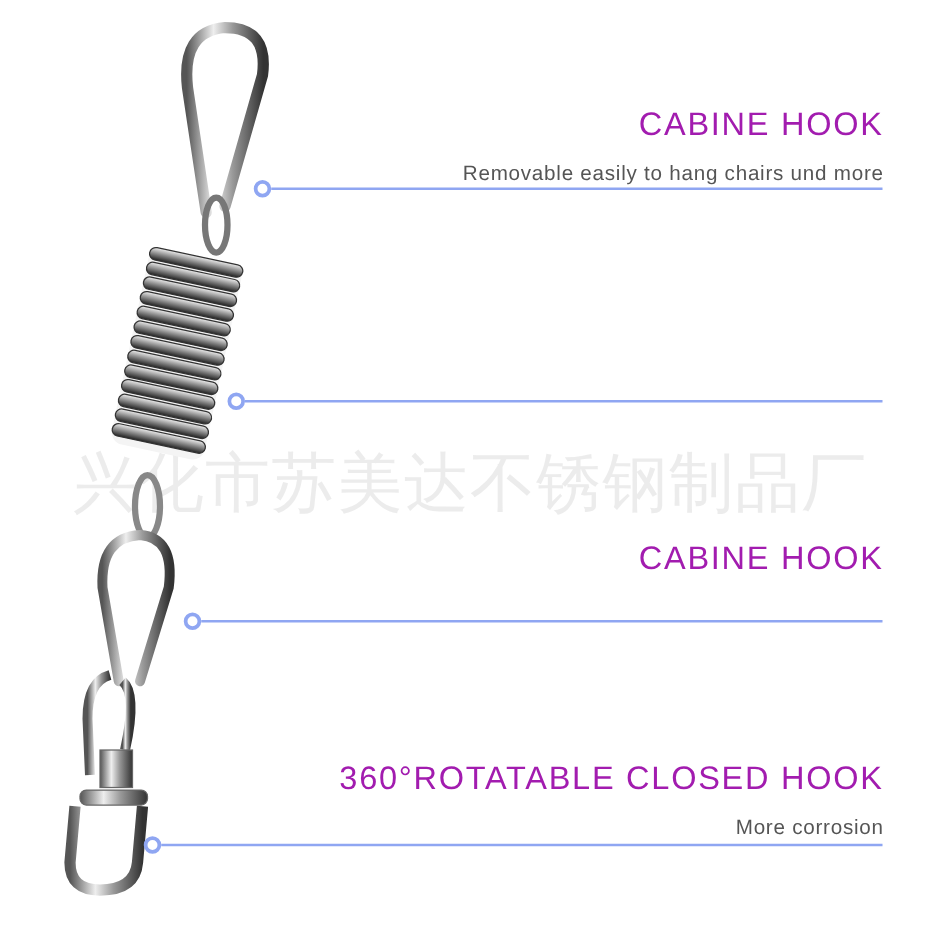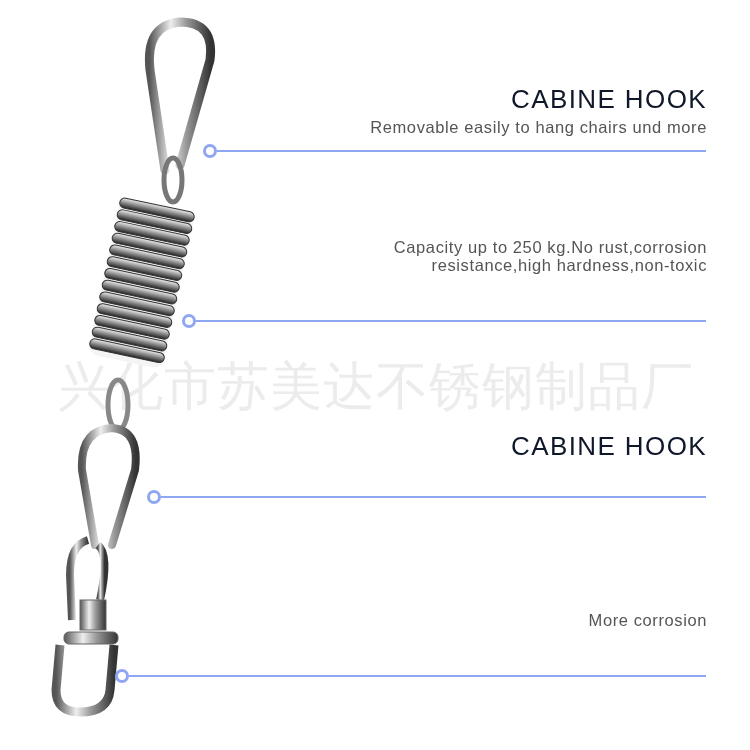--- a/index.html
+++ b/index.html
@@ -7,22 +7,22 @@
       width: 750px; height: 750px; background: #ffffff; position: relative; overflow: hidden;
       font-family: "Liberation Sans", "DejaVu Sans", sans-serif;
     }
     .watermark {
       position: absolute; left: 58px; top: 352px; font-size: 52px; letter-spacing: 1px;
       color: rgba(200,200,200,0.35); font-family: "DejaVu Sans", sans-serif; white-space: nowrap;
       z-index: 1;
     }
     .product { position: absolute; left: 0; top: 0; width: 260px; height: 750px; z-index: 2; }
     .feature { position: absolute; right: 43px; text-align: right; z-index: 3; }
-    .feature .title { font-size: 26px; color: #0f172a; letter-spacing: 1.4px; line-height: 30px; }
-    .feature .desc { font-size: 16.5px; color: #555; letter-spacing: 0.6px; line-height: 18px; margin-top: 4px; }
+    .feature .title { font-size: 26px; color: #a21caf; letter-spacing: 1.4px; line-height: 30px; }
+    .feature .desc { font-size: 16.5px; color: #555; letter-spacing: 0.6px; line-height: 18px; margin-top: 16px; }
     .pointer { position: absolute; height: 2px; background: #8fa6f2; z-index: 3; }
     .dot {
       position: absolute; width: 8px; height: 8px; border: 3px solid #8fa6f2; border-radius: 50%;
       background: #fff; z-index: 4;
     }
   </style>
 </head>
 <body>
 
 <div class="watermark">兴化市苏美达不锈钢制品厂</div>
@@ -83,31 +83,28 @@
 </svg>
 
 <div class="feature" style="top:84px;">
   <div class="title">CABINE HOOK</div>
   <div class="desc">Removable easily to hang chairs und more</div>
 </div>
 <div class="dot" style="left:203px; top:144px;"></div>
 <div class="pointer" style="left:217px; top:150px; width:489px;"></div>
 
 <div class="feature" style="top:234px;">
-  <div class="desc">
-    <div>Capacity up to 250 kg.No rust,corrosion</div>
-    <div>resistance,high hardness,non-toxic</div>
-  </div>
 </div>
 <div class="dot" style="left:182px; top:314px;"></div>
 <div class="pointer" style="left:196px; top:320px; width:510px;"></div>
 
 <div class="feature" style="top:431px;">
   <div class="title">CABINE HOOK</div>
 </div>
 <div class="dot" style="left:147px; top:490px;"></div>
 <div class="pointer" style="left:161px; top:496px; width:545px;"></div>
 
 <div class="feature" style="top:607px;">
+  <div class="title">360°ROTATABLE CLOSED HOOK</div>
   <div class="desc">More corrosion</div>
 </div>
 <div class="dot" style="left:115px; top:669px;"></div>
 <div class="pointer" style="left:129px; top:675px; width:577px;"></div>
 
 </body></html>

